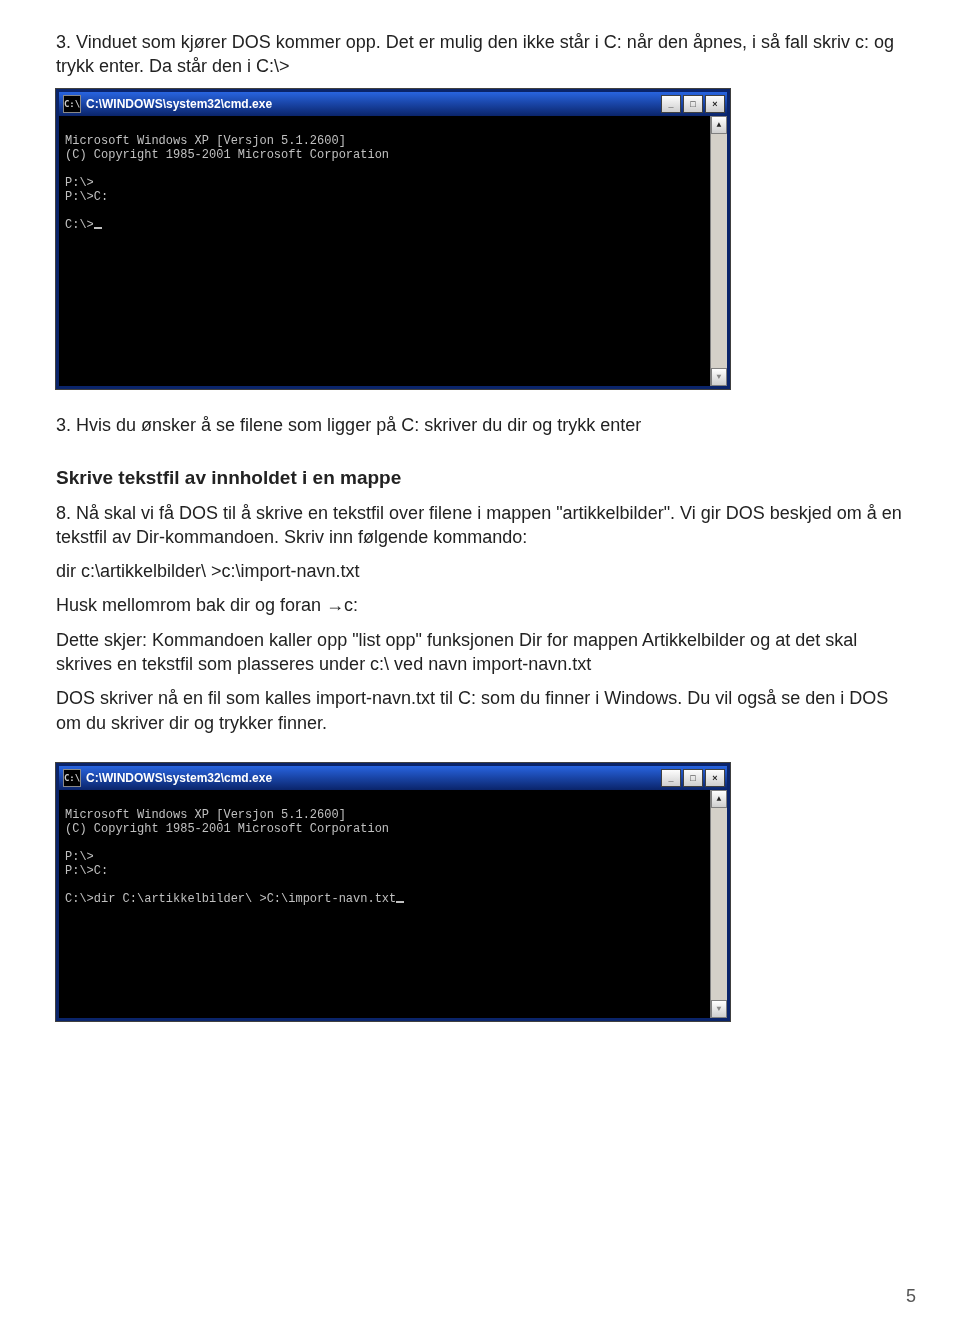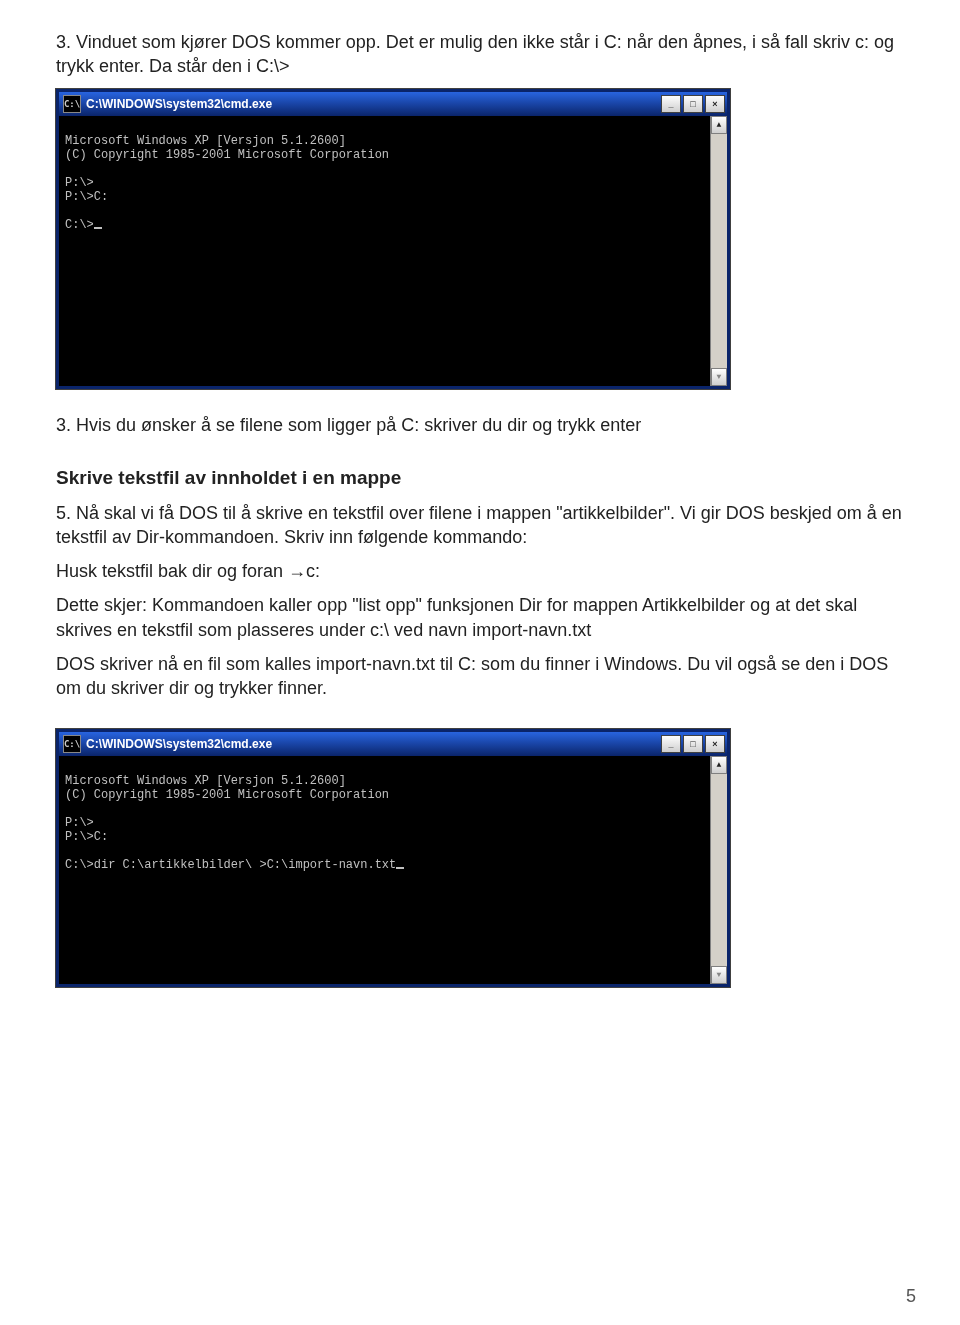--- a/index.html
+++ b/index.html
@@ -138,24 +138,25 @@
       <div class="scroll-btn">▲</div>
       <div class="scroll-btn down-disabled">▼</div>
     </div>
   </div>
 </div>
 
 <p>3. Hvis du ønsker å se filene som ligger på C: skriver du dir og trykk enter</p>
 
 <p class="section-title">Skrive tekstfil av innholdet i en mappe</p>
 
-<p>5. Nå skal vi få DOS til å skrive en tekstfil over filene i mappen "artikkelbilder". Vi gir DOS beskjed om å en tekstfil av Dir-kommandoen. Skriv inn følgende kommando:</p>
+<p>8. Nå skal vi få DOS til å skrive en tekstfil over filene i mappen "artikkelbilder". Vi gir DOS beskjed om å en tekstfil av Dir-kommandoen. Skriv inn følgende kommando:</p>
 
+<p>dir  c:\artikkelbilder\  &gt;c:\import-navn.txt</p>
 
-<p>Husk tekstfil bak dir og foran →c:</p>
+<p>Husk mellomrom bak dir og foran →c:</p>
 
 <p><span class="bold">Dette skjer:</span><span> Kommandoen kaller opp "list opp" funksjonen Dir for mappen Artikkelbilder og at det skal skrives en tekstfil som plasseres under c:\ ved navn import-navn.txt</span></p>
 
 <p>DOS skriver nå en fil som kalles import-navn.txt til C: som du finner i Windows. Du vil også se den i DOS om du skriver dir og trykker finner.</p>
 
 <div class="cmd-window" style="margin-top:28px;">
   <div class="cmd-titlebar">
     <span class="title-icon">C:\</span>
     <span class="title-text">C:\WINDOWS\system32\cmd.exe</span>
     <span class="win-btn">_</span>

